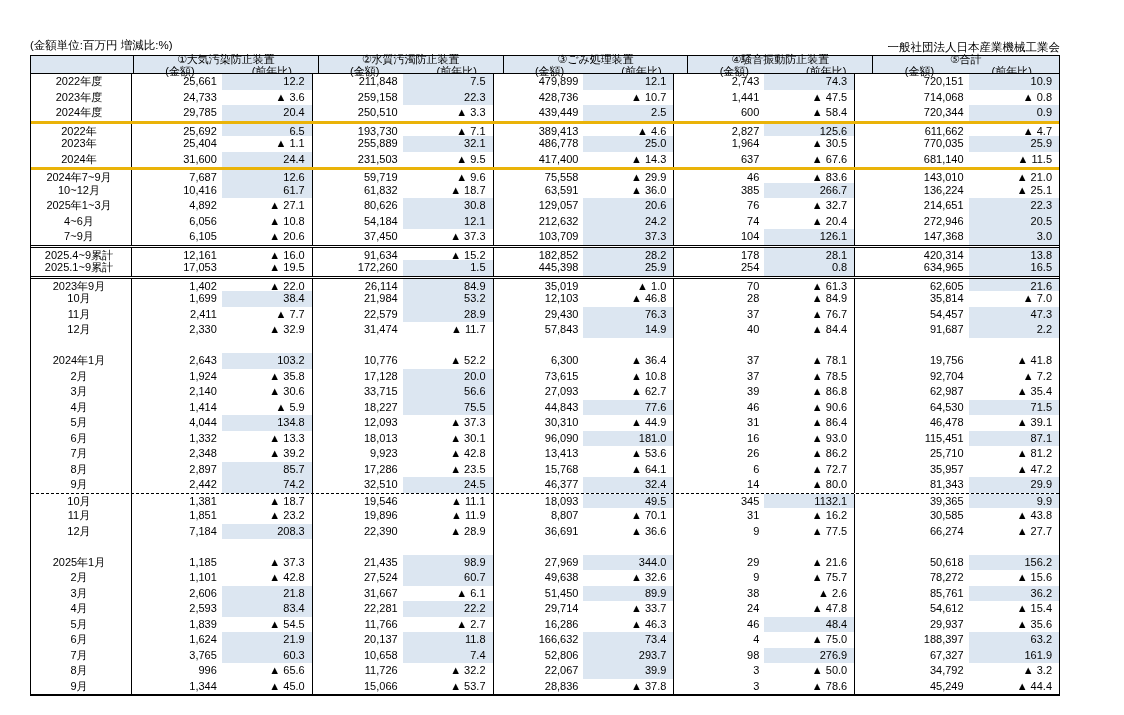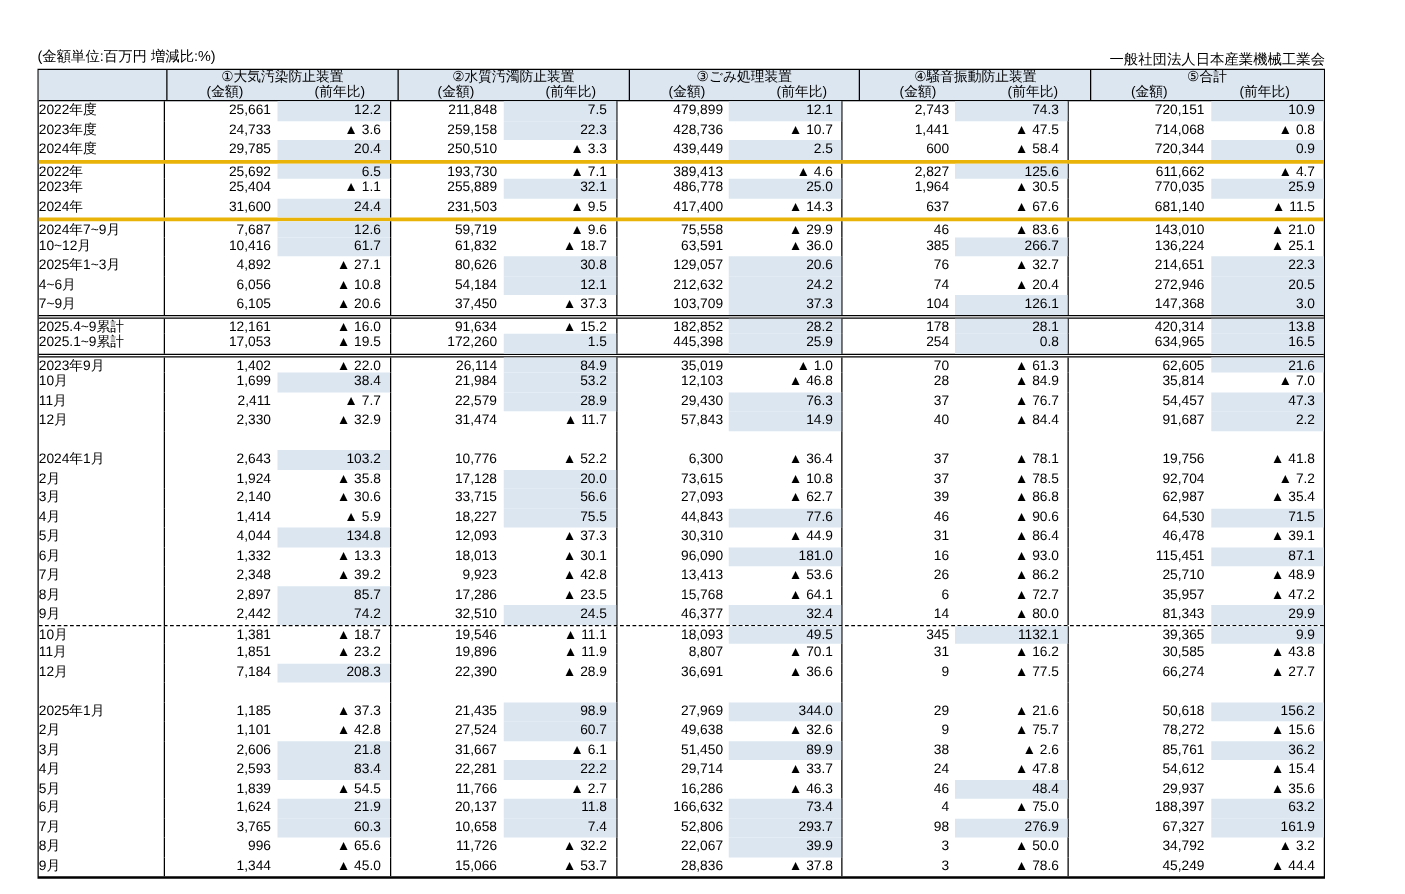--- a/index.html
+++ b/index.html
@@ -13,31 +13,31 @@
     font-size:15px; font-weight:bold; letter-spacing:1px;
   }
   .unit-note { position:absolute; top:38px; left:30px; font-size:11.5px; }
   .org-name  { position:absolute; top:40px; right:64px; font-size:11.5px; }
 
   .envtable {
     position:absolute; top:55px; left:30px; width:1030px;
     border:1.5px solid #000; border-bottom:2px solid #000;
     font-size:11px;
   }
-  .thead { display:flex; height:25px; background:#dce6f1; border-bottom:1px solid #000; }
+  .thead { display:flex; height:18px; background:#dce6f1; border-bottom:1px solid #000; }
   .thead .label-h { width:103px; border-right:1px solid #000; }
   .ghead { width:184.8px; border-right:1px solid #000; display:flex; flex-direction:column; justify-content:center; }
   .ghead:last-child { border-right:none; }
   .ghead .gtitle { text-align:center; line-height:12px; }
   .ghead .gsubs { display:flex; line-height:12px; }
   .ghead .gsubs span { width:50%; text-align:center; }
 
   .trow { display:flex; height:15.5px; align-items:stretch; }
   .trow .cell.label {
-    width:103px; border-right:1px solid #000; text-align:left;
+    width:103px; border-right:1px solid #000; text-align:center;
     padding-right:4px; line-height:15.5px; white-space:nowrap;
   }
   .group-cell { width:184.8px; border-right:1px solid #000; display:flex; }
   .group-cell:last-child { border-right:none;margin-left:23px; }
   .amt { width:50%; text-align:right; padding-right:5px; line-height:15.5px; white-space:nowrap; }
   .yoy { width:50%; text-align:right; padding-right:7px; line-height:15.5px; white-space:nowrap; }
   .yoy.pos { background:#dce6f1; }
 
   .bt-solid  { border-top:3px solid #eab308; }
   .bt-double { border-top:3px double #000; }
@@ -655,21 +655,21 @@
           <div class="group-cell">
             <div class="amt">13,413</div>
             <div class="yoy">▲ 53.6</div>
           </div>
           <div class="group-cell">
             <div class="amt">26</div>
             <div class="yoy">▲ 86.2</div>
           </div>
           <div class="group-cell">
             <div class="amt">25,710</div>
-            <div class="yoy">▲ 48.9</div>
+            <div class="yoy">▲ 81.2</div>
           </div>
         </div>
         <div class="trow">
           <div class="cell label">8月</div>
           <div class="group-cell">
             <div class="amt">2,897</div>
             <div class="yoy pos">85.7</div>
           </div>
           <div class="group-cell">
             <div class="amt">17,286</div>

